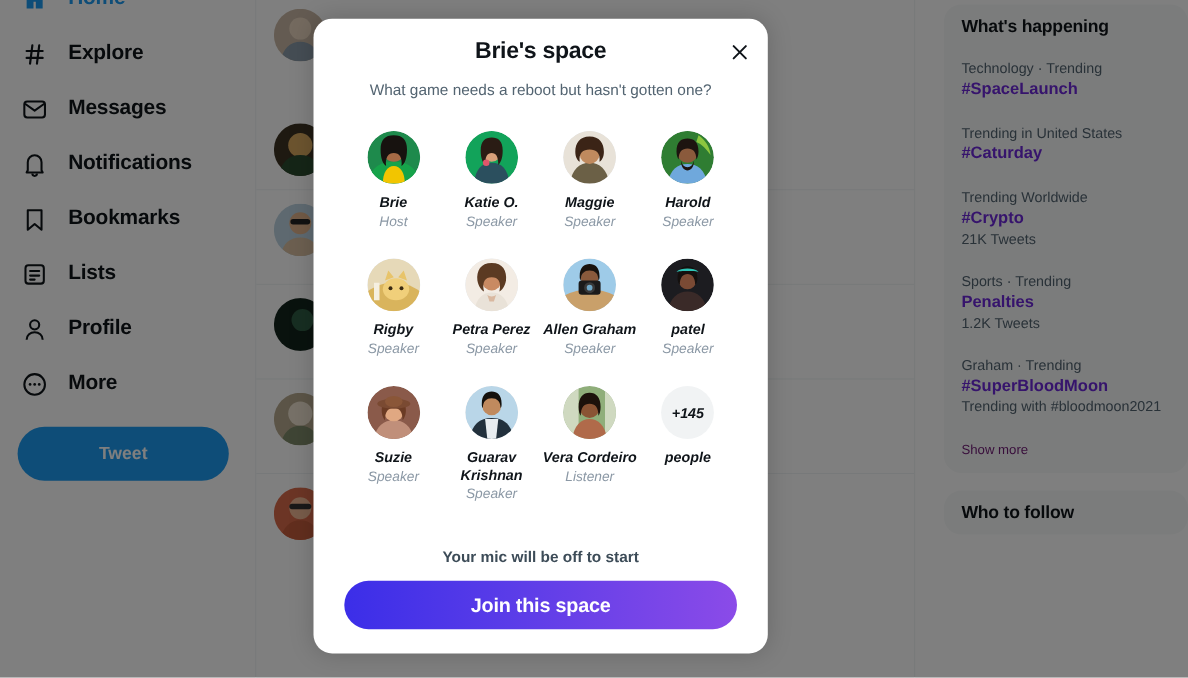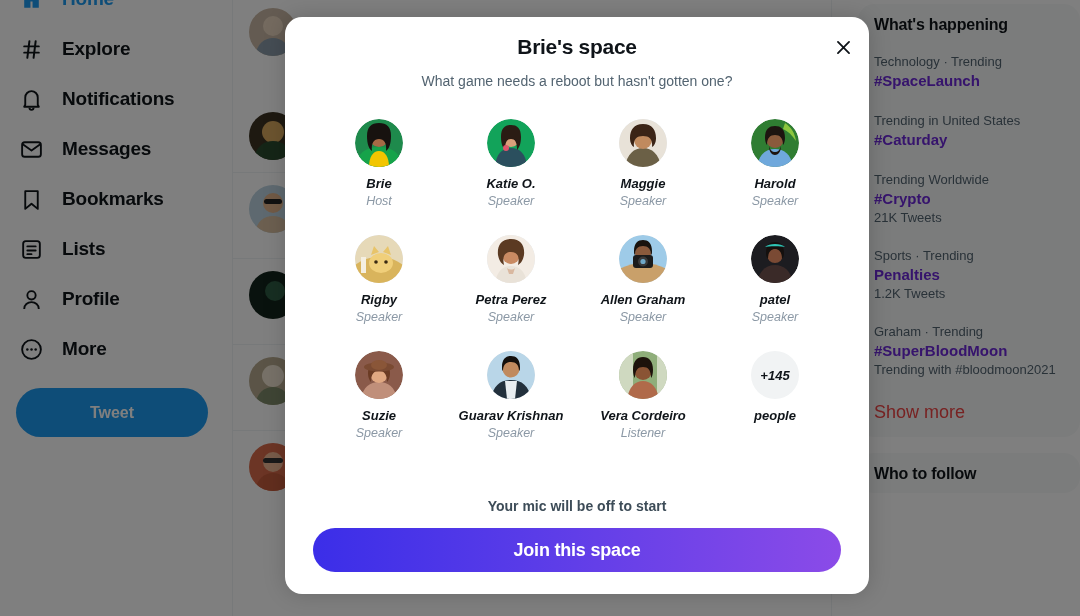--- a/index.html
+++ b/index.html
@@ -44,28 +44,28 @@
   .panel { background:#f7f9f9; border-radius:16px; overflow:hidden; }
   .panel-title { font-size:16px; font-weight:800; color:#0f1419; padding:12px 16px 10px 16px; letter-spacing:-0.2px; }
   .trend { padding:10px 16px 12px 16px; position:relative; }
   .trend-meta { font-size:13px; color:#536471; line-height:16px; }
   .trend-name { font-size:15px; font-weight:700; color:#6d28d9; line-height:20px; margin-top:1px; }
   .trend-sub { font-size:13px; color:#536471; line-height:16px; margin-top:1px; }
   .trend-thumb {
     position:absolute; right:16px; top:14px; width:68px; height:68px; border-radius:10px;
     overflow:hidden; background:#14281f;
   }
-  .show-more { padding:12px 16px 14px 16px; font-size:18px; color:#ef4444; }
+  .show-more { padding:12px 16px 14px 16px; font-size:12px; color:#701a75; }
 
   
   #modal-scrim { position:absolute; inset:0; background:rgba(0,0,0,0.5); }
 
   
   #space-modal {
-    position:absolute; left:285px; top:17px; width:584px; height:577px;
+    position:absolute; left:285px; top:17px; width:413px; height:577px;
     background:#ffffff; border-radius:17px; overflow:hidden;
     box-shadow:0 0 22px rgba(0,0,0,0.18);
     display:flex; flex-direction:column;
   }
   #modal-header { position:relative; padding:18px 0 0 0; text-align:center; }
   #modal-title { font-size:21px; font-weight:800; color:#0f1419; letter-spacing:-0.3px; }
   #modal-subtitle { font-size:14px; color:#536471; margin-top:14px; padding:0 40px; }
   #close-button {
     position:absolute; right:8px; top:12px; width:36px; height:36px;
     border:none; background:transparent; border-radius:50%;
@@ -118,34 +118,34 @@
       <span class="nav-icon">
         <svg viewBox="0 0 24 24" fill="none" stroke="#0f1419" stroke-width="1.9" stroke-linecap="round">
             <path d="M5 9h14M5 15h14M10 4 8 20M16 4l-2 16"></path>
           </svg>
       </span>
       <span>Explore</span>
     </div>
     <div class="nav-item">
       <span class="nav-icon">
         <svg viewBox="0 0 24 24" fill="none" stroke="#0f1419" stroke-width="1.8" stroke-linejoin="round">
+            <rect x="3" y="5" width="18" height="14" rx="2.5"></rect>
+            <path d="m3.6 7 8.4 6 8.4-6"></path>
+          </svg>
+      </span>
+      <span>Messages</span>
+    </div>
+    <div class="nav-item">
+      <span class="nav-icon">
+        <svg viewBox="0 0 24 24" fill="none" stroke="#0f1419" stroke-width="1.8" stroke-linejoin="round">
             <path d="M6 17V10a6 6 0 0 1 12 0v7l1 2H5z"></path>
             <path d="M10 20a2 2 0 0 0 4 0"></path>
           </svg>
       </span>
       <span>Notifications</span>
-    </div>
-    <div class="nav-item">
-      <span class="nav-icon">
-        <svg viewBox="0 0 24 24" fill="none" stroke="#0f1419" stroke-width="1.8" stroke-linejoin="round">
-            <rect x="3" y="5" width="18" height="14" rx="2.5"></rect>
-            <path d="m3.6 7 8.4 6 8.4-6"></path>
-          </svg>
-      </span>
-      <span>Messages</span>
     </div>
     <div class="nav-item">
       <span class="nav-icon">
         <svg viewBox="0 0 24 24" fill="none" stroke="#0f1419" stroke-width="1.8" stroke-linejoin="round">
             <path d="M6 4h12v17l-6-5-6 5z"></path>
           </svg>
       </span>
       <span>Bookmarks</span>
     </div>
     <div class="nav-item">

